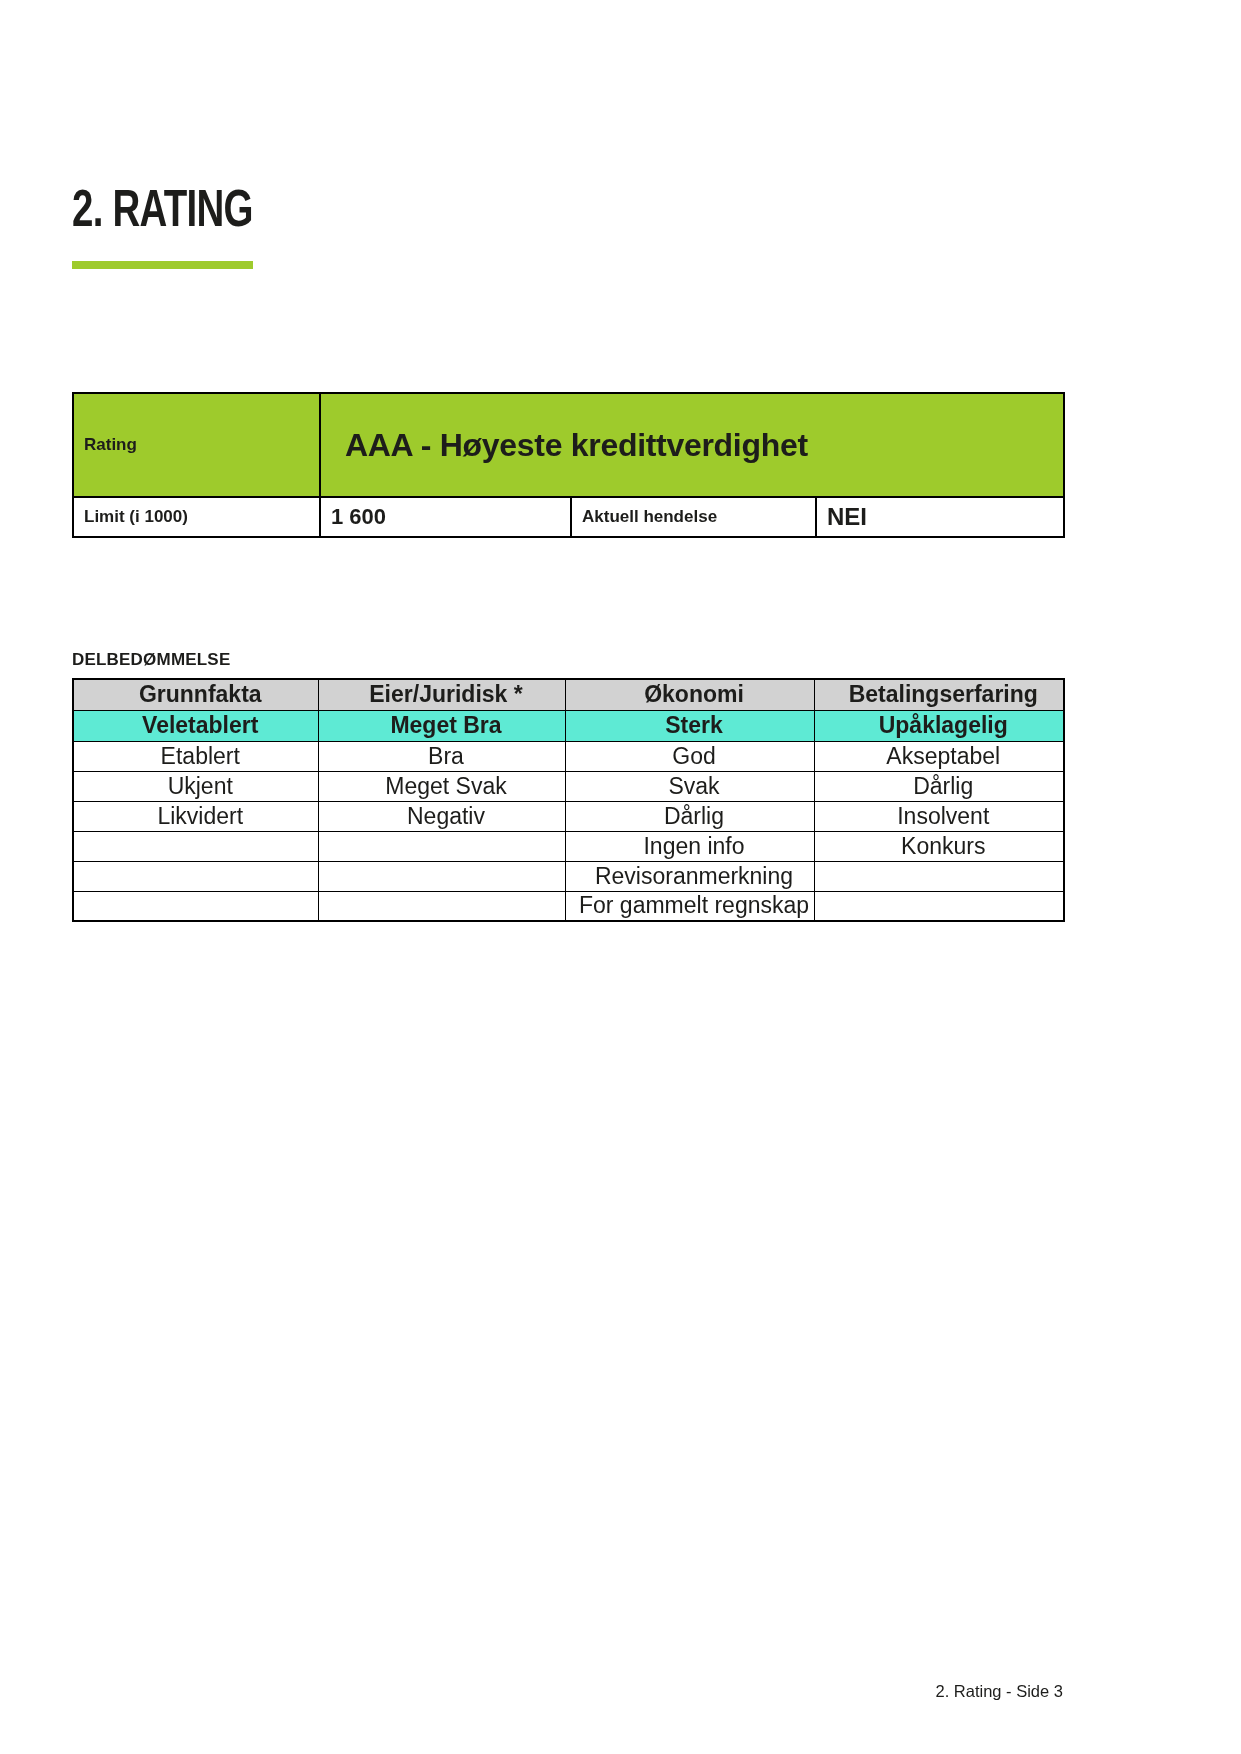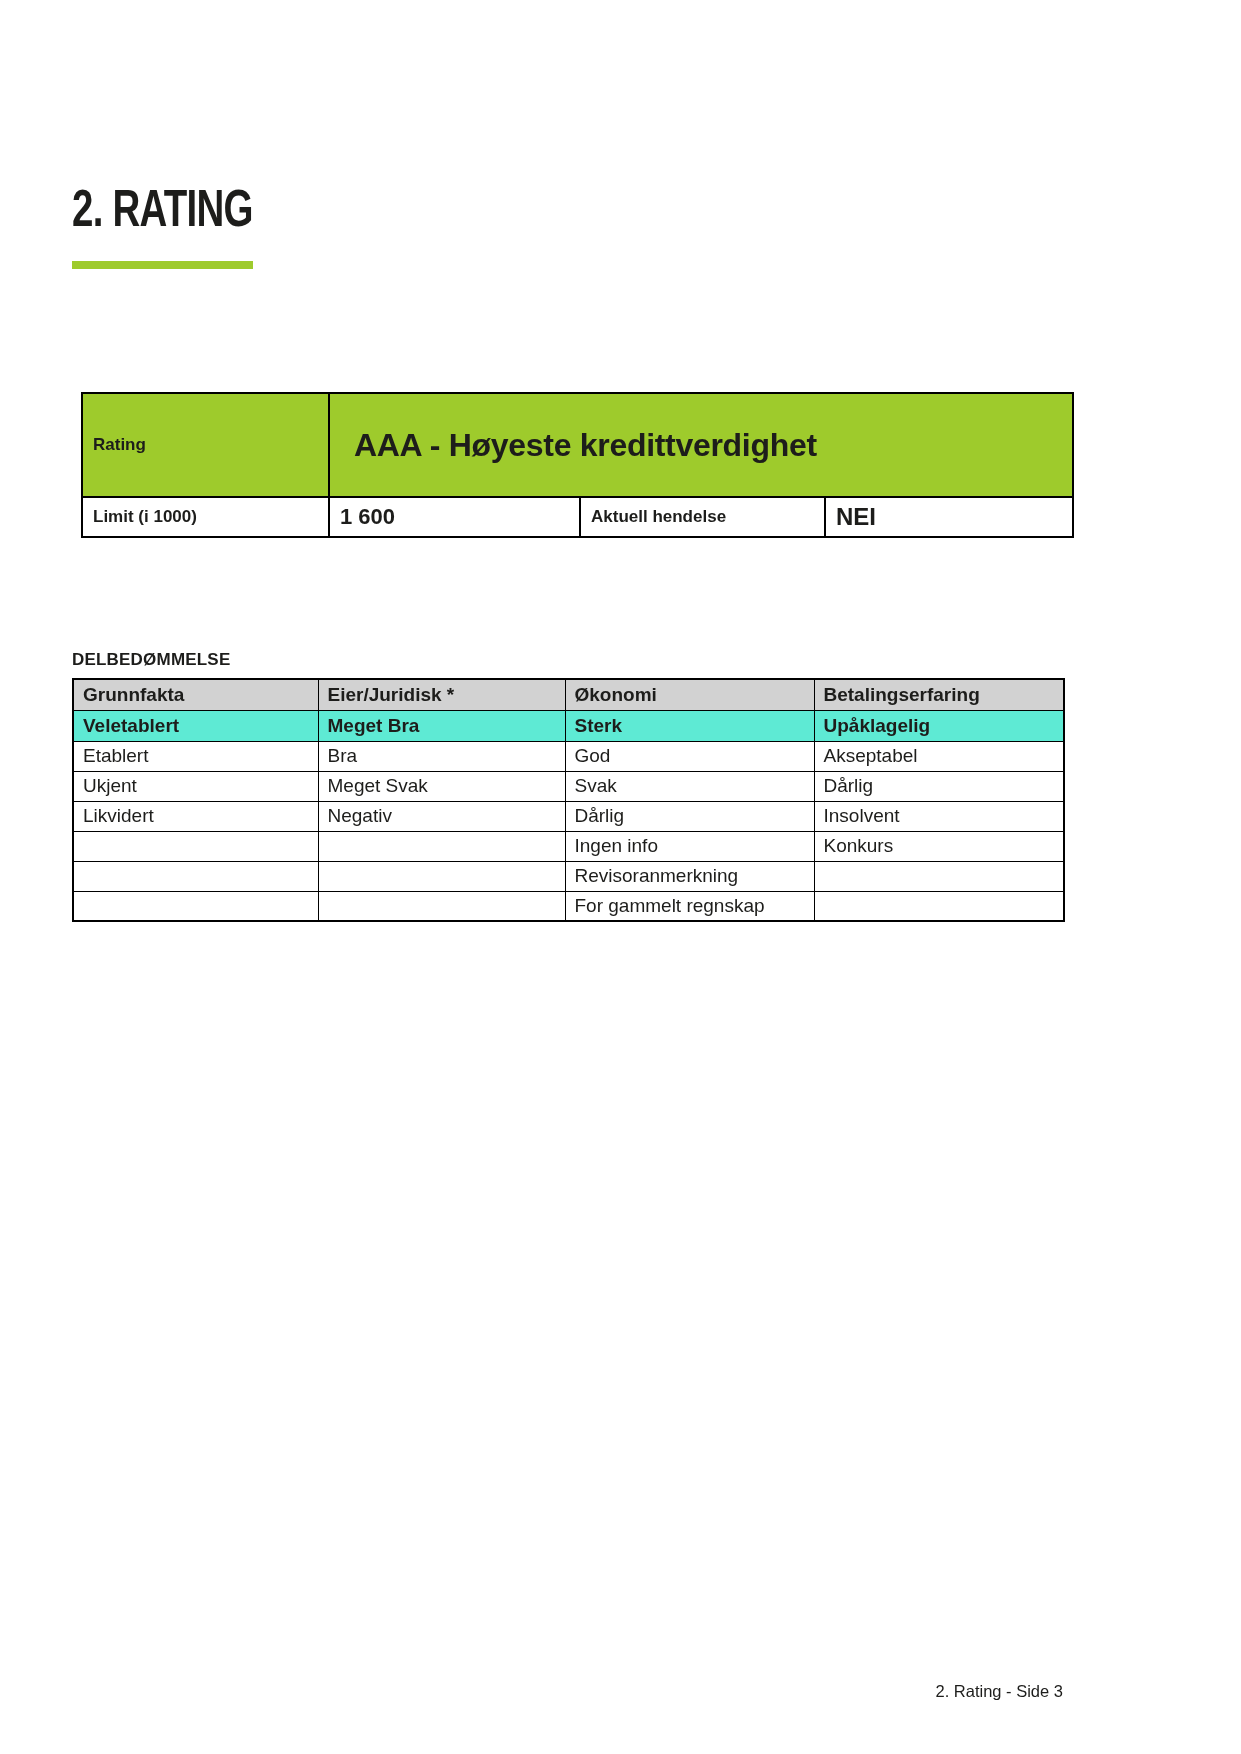--- a/index.html
+++ b/index.html
@@ -55,21 +55,21 @@
     top:261px;
     width:181px;
     height:8px;
     background:#9ecb2c;
   }
 
   
   table { border-collapse:collapse; table-layout:fixed; }
   .rating-table {
     position:absolute;
-    left:81px;
+    left:72px;
     top:392px;
     width:991px;
   }
   .rating-table td {
     border:2px solid #000;
     vertical-align:middle;
     padding-left:10px;
   }
   .rating-table .green { background:#9ecb2c; }
   .rating-table .row-main td { height:104px; }
@@ -97,21 +97,22 @@
     position:absolute;
     left:72px;
     top:678px;
     width:991px;
   }
   .sub-table td {
     border:1px solid #000;
     height:30px;
     vertical-align:middle;
     padding-left:9px;
-    font-size:19px;
+    font-size:23px;
+    text-align:center;
   }
   .sub-table { border:2px solid #000; }
   .sub-table .hdr td { background:#d2d2d2; font-weight:bold; height:31px; }
   .sub-table .sel td { background:#5eead4; font-weight:bold; height:31px; }
 
   
   .footer {
     position:absolute;
     top:1682px;
     right:178px;

